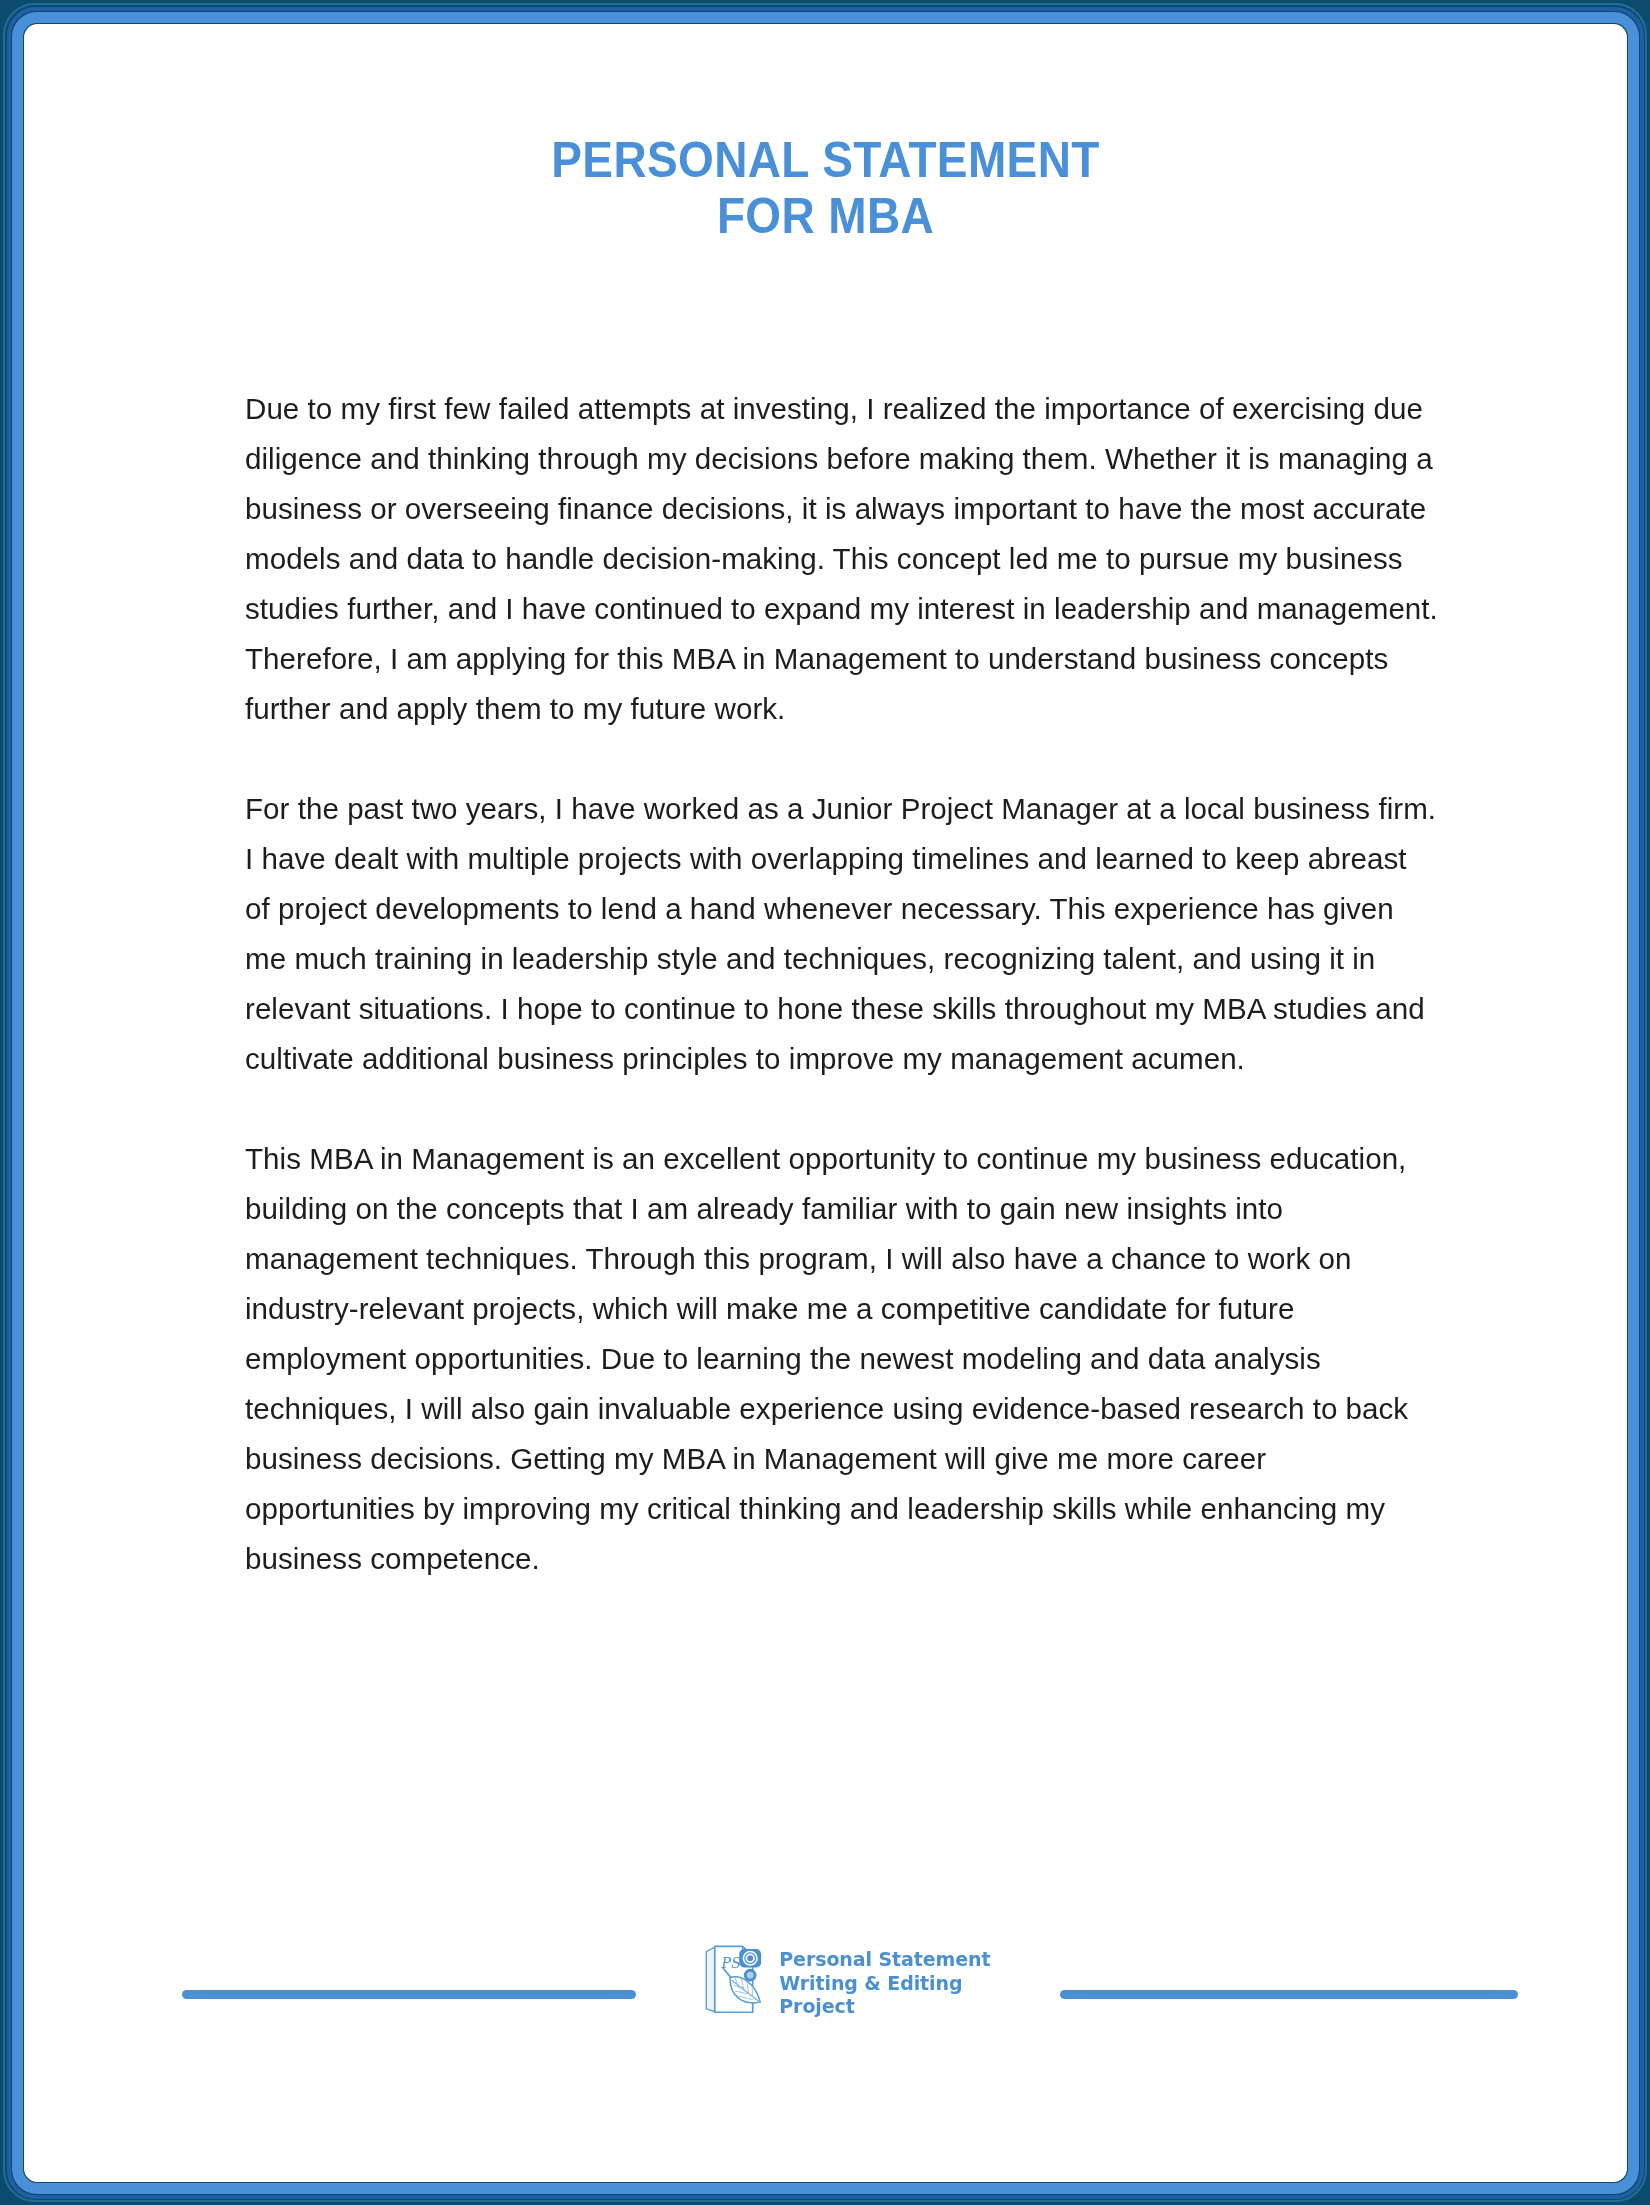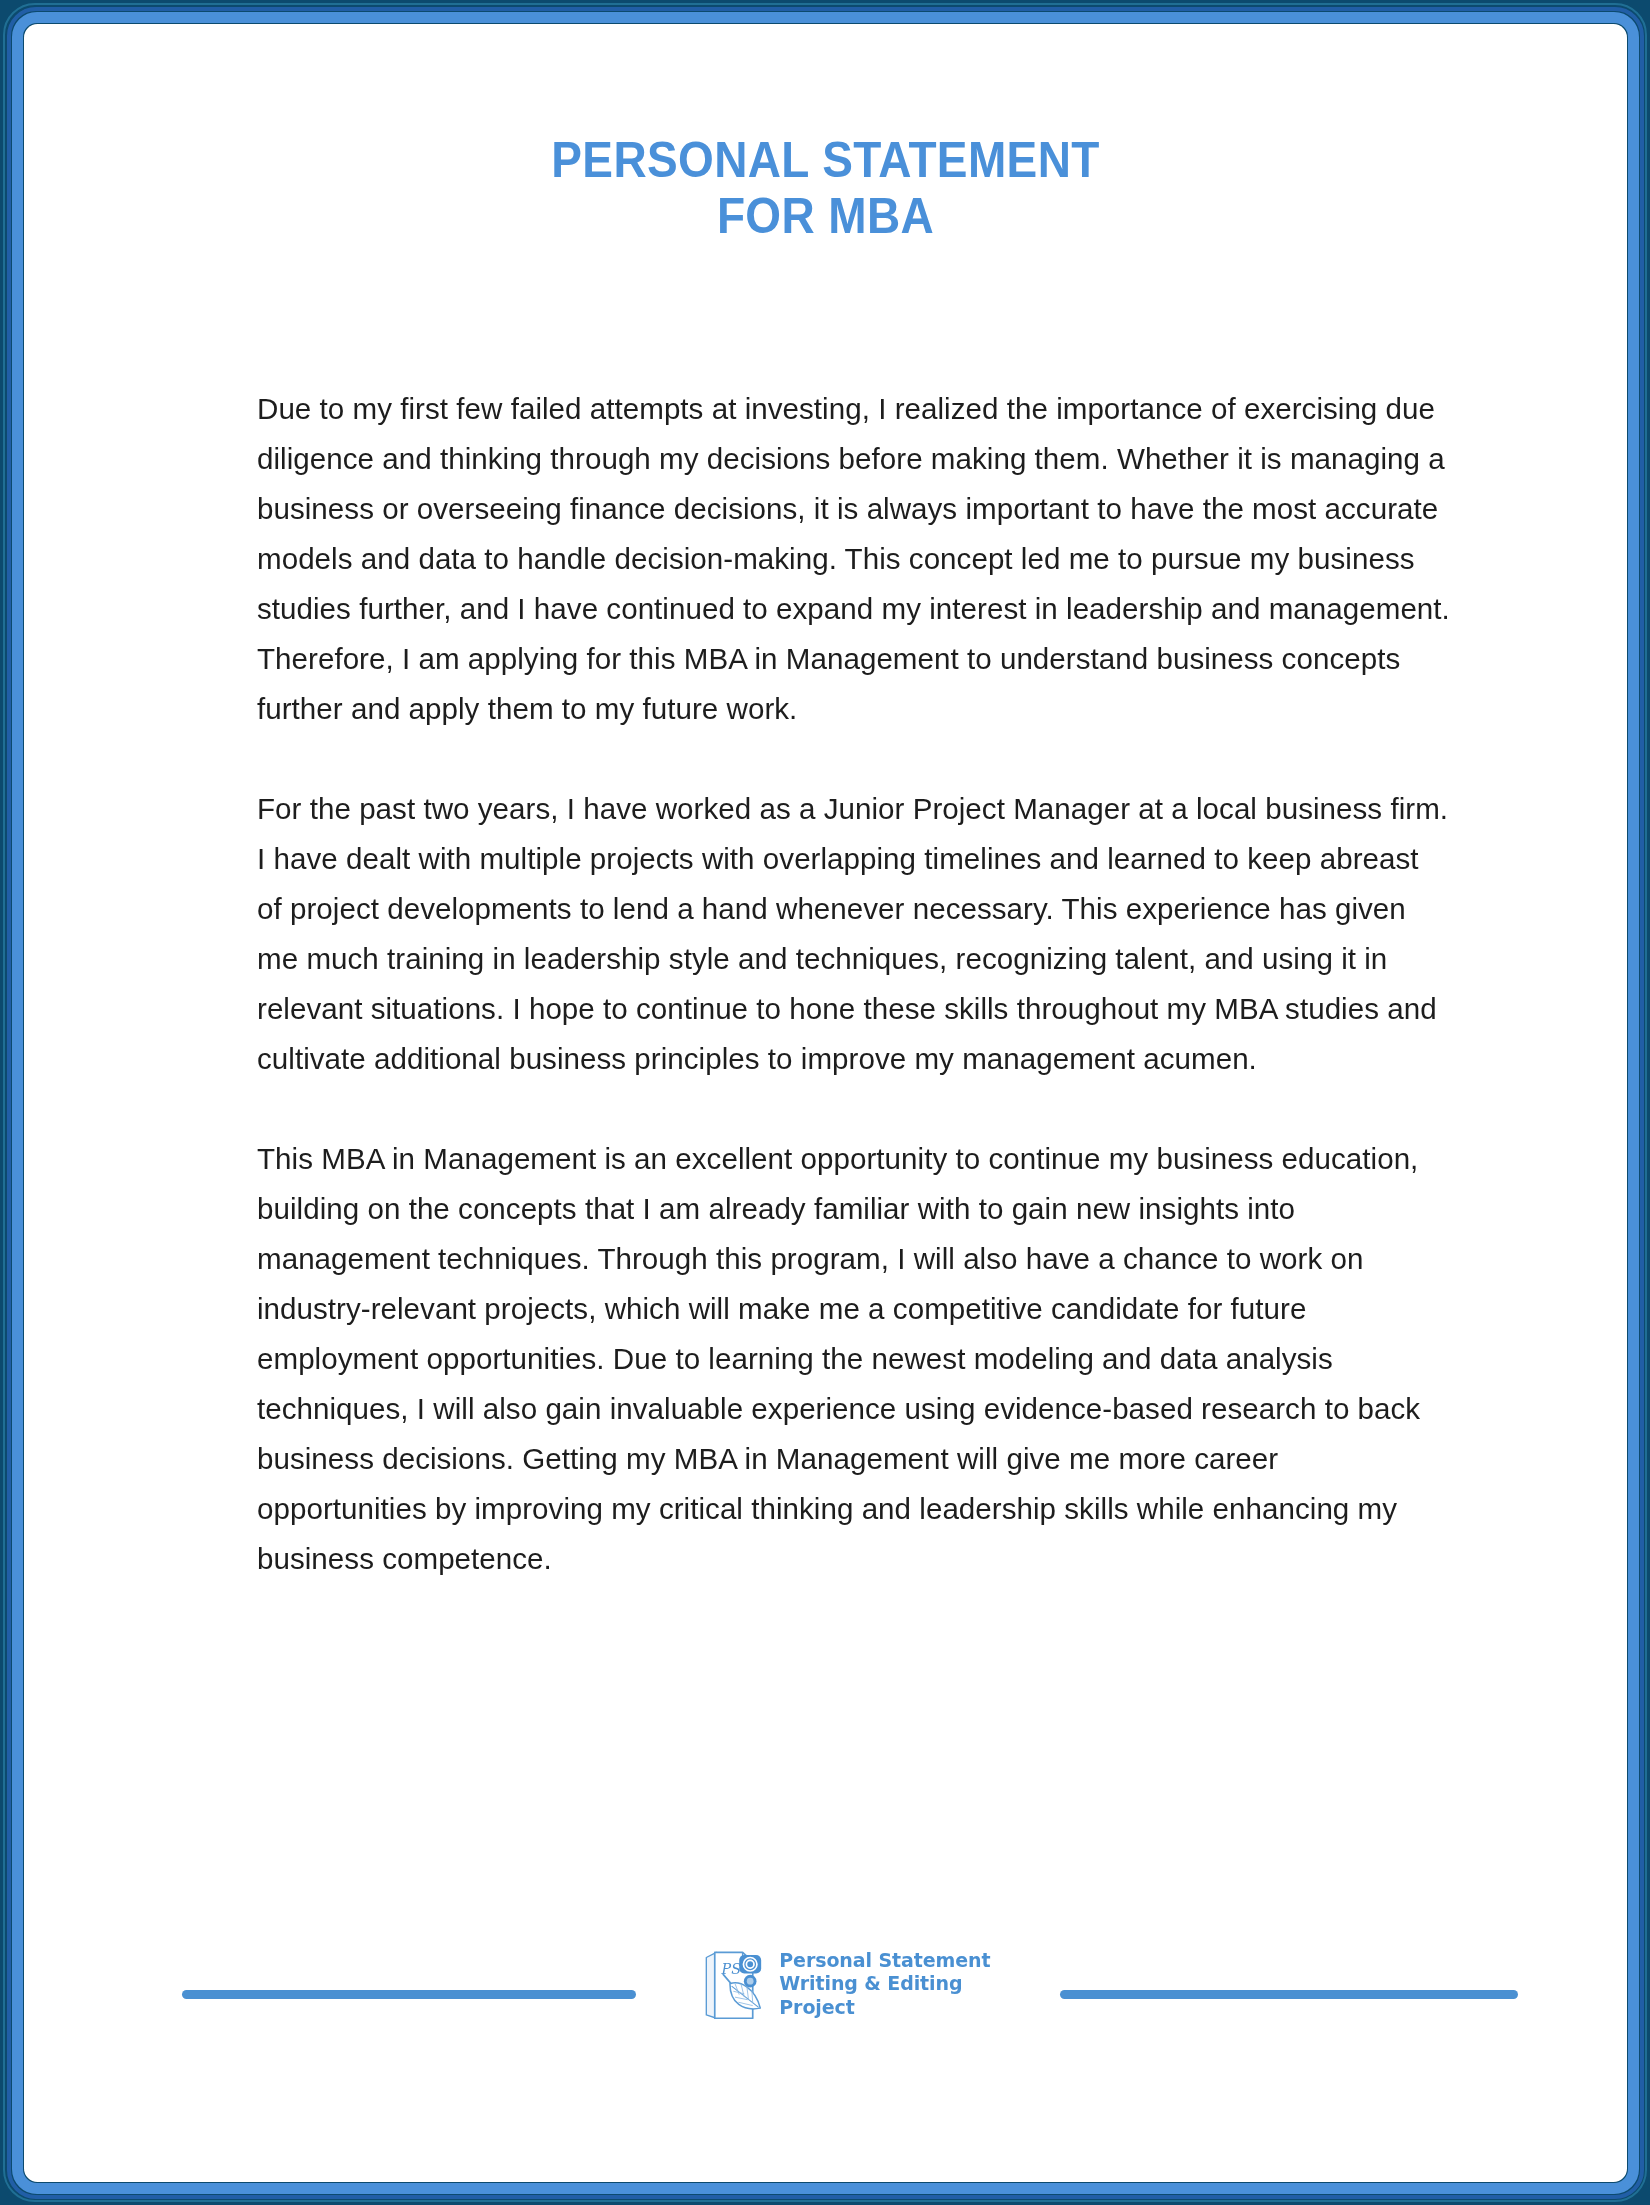--- a/index.html
+++ b/index.html
@@ -77,21 +77,21 @@
     font-size: 50px;
     line-height: 1.12;
     letter-spacing: 0.4px;
     transform: scaleX(0.92);
   }
   .doc-title .tline { display: block; white-space: nowrap; }
 
   
   .body-block {
     position: absolute;
-    left: 233px;
+    left: 221px;
     top: 360px;
     width: 1211px;
   }
   .para {
     color: #1d1d1d;
     font-family: "Liberation Sans Narrow", "Liberation Sans", sans-serif;
     font-size: 30px;
     line-height: 50px;
     margin: 0 0 50px 0;
     text-align: left;
@@ -115,23 +115,23 @@
     height: 9.2px;
     background: #4a90d2;
     border-radius: 5px;
   }
   .rule-left  { left: 158px;  width: 454px; }
   .rule-right { left: 1036px; width: 458px; }
 
   .logo {
     position: absolute;
     left: 678px;
-    top: 6px;
+    top: 0;
     display: flex;
-    align-items: flex-start;
+    align-items: flex-end;
     gap: 11.8px;
   }
   .logo-mark { width: 66px; height: 81px; flex: none; }
   .logo-text {
     color: #4a90d2;
     font-family: "DejaVu Sans", sans-serif;
     font-weight: 700;
     font-size: 19px;
     line-height: 23.5px;
     letter-spacing: -0.1px;

